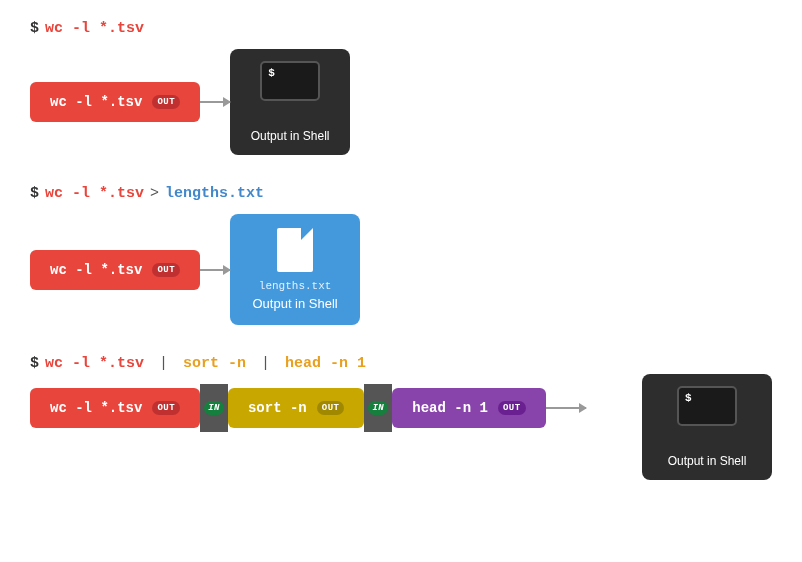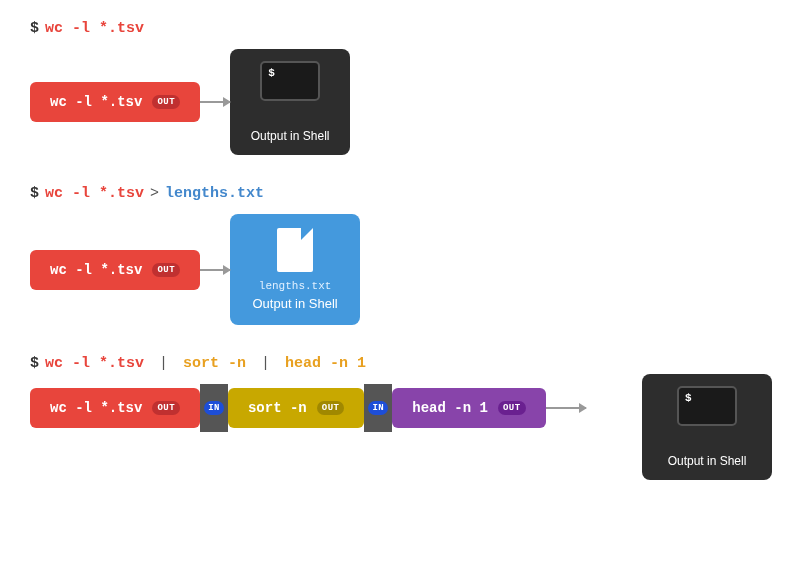--- a/index.html
+++ b/index.html
@@ -66,22 +66,23 @@
       font-weight: bold;
       padding: 2px 5px;
       border-radius: 7px;
       letter-spacing: 0.5px;
     }
     .badge-out {
       background: #c03030;
       color: #fff;
     }
     .badge-in {
-      background: #1d4ed8;
-      color: #fff;
+      background: #15803d;
+      color: #fff;
+      font-style: italic;
     }
 
     
     .arrow {
       width: 30px;
       height: 2px;
       background: #999;
       position: relative;
       flex-shrink: 0;
     }

